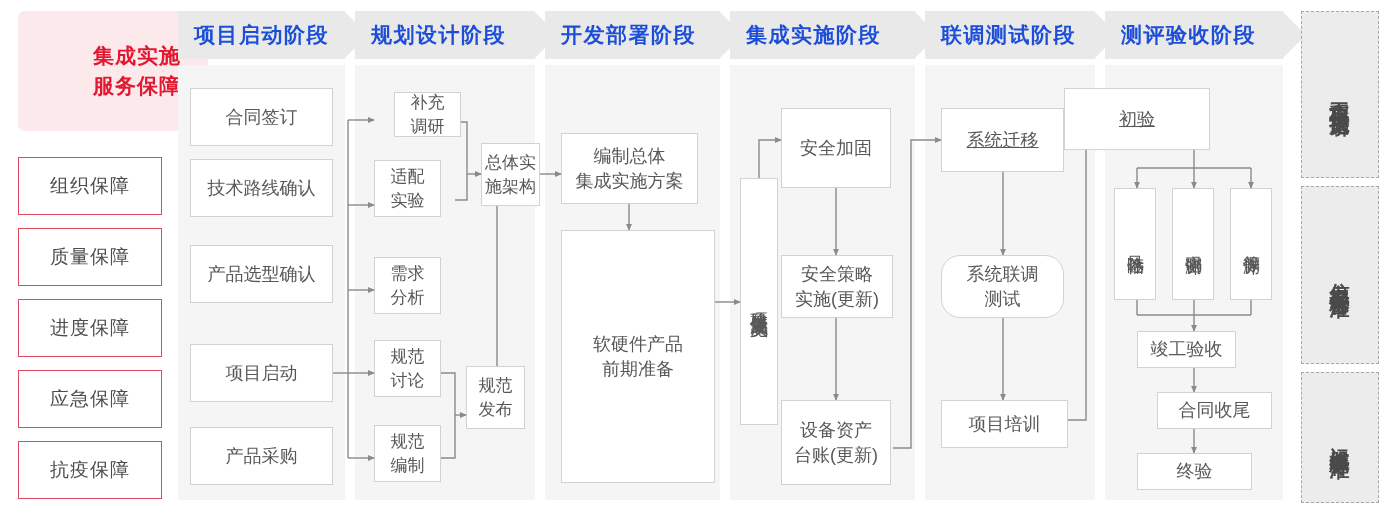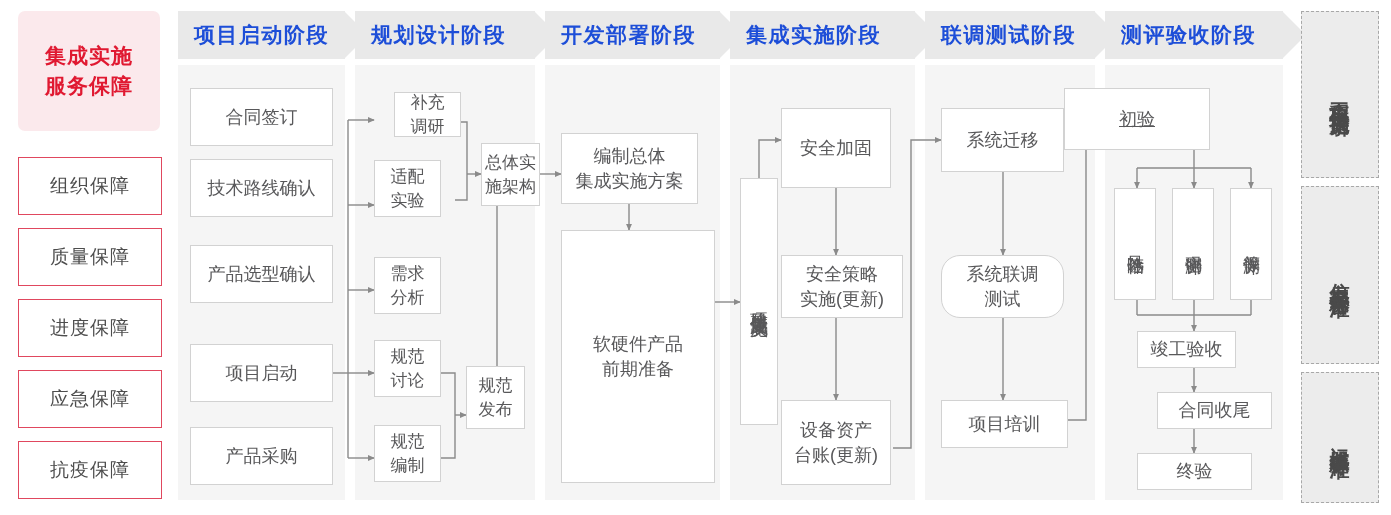--- a/index.html
+++ b/index.html
@@ -10,21 +10,21 @@
     overflow:hidden;
   }
   #root{position:relative;width:1391px;height:515px;}
 
   
   .left-title{
     position:absolute;left:18px;top:11px;width:142px;height:120px;
     background:#fbe9ec;border-radius:7px;
     display:flex;align-items:center;justify-content:center;
     color:#e01931;font-weight:bold;font-size:21px;line-height:30px;
-    text-align:center;letter-spacing:1px;
+    text-align:center;letter-spacing:1px;padding-left:48px;
   }
   .left-item{
     position:absolute;left:18px;width:142px;height:56px;
     background:#ffffff;border:1.6px solid #e0485e;
     display:flex;align-items:center;justify-content:center;
     color:#4d4d4d;font-size:19px;letter-spacing:1px;
   }
 
   
   .phase-head{
@@ -212,26 +212,26 @@
   <div class="node small" style="left:466px;top:366px;width:59px;height:63px;white-space:pre-line;">规范
 发布</div>
 
   <div class="node" style="left:561px;top:133px;width:137px;height:71px;white-space:pre-line;">编制总体
 集成实施方案</div>
   <div class="node" style="left:561px;top:230px;width:154px;height:253px;white-space:pre-line;">软硬件产品
 前期准备</div>
 
   <div class="node vert" style="left:740px;top:178px;width:38px;height:247px;">项目整体集成实施</div>
   <div class="node" style="left:781px;top:108px;width:110px;height:80px;">安全加固</div>
-  <div class="node" style="left:781px;top:255px;width:122px;height:63px;white-space:pre-line;">安全策略
+  <div class="node" style="left:781px;top:255px;width:112px;height:63px;white-space:pre-line;">安全策略
 实施(更新)</div>
   <div class="node" style="left:781px;top:400px;width:110px;height:85px;white-space:pre-line;">设备资产
 台账(更新)</div>
 
-  <div class="node" style="left:941px;top:108px;width:123px;height:64px;">系统迁移</div>
+  <div class="node" style="left:941px;top:108px;width:123px;height:64px;text-decoration:underline;">系统迁移</div>
   <div class="node" style="left:941px;top:255px;width:123px;height:63px;white-space:pre-line;border-radius:19px;">系统联调
 测试</div>
   <div class="node" style="left:941px;top:400px;width:127px;height:48px;">项目培训</div>
 
   <div class="node" style="left:1064px;top:88px;width:146px;height:62px;text-decoration:underline;">初验</div>
   <div class="node vert small" style="left:1114px;top:188px;width:42px;height:112px;">风险评估</div>
   <div class="node vert small" style="left:1172px;top:188px;width:42px;height:112px;">密码测评</div>
   <div class="node vert small" style="left:1230px;top:188px;width:42px;height:112px;">等保测评</div>
   <div class="node" style="left:1137px;top:331px;width:99px;height:37px;">竣工验收</div>
   <div class="node" style="left:1157px;top:392px;width:115px;height:37px;">合同收尾</div>

